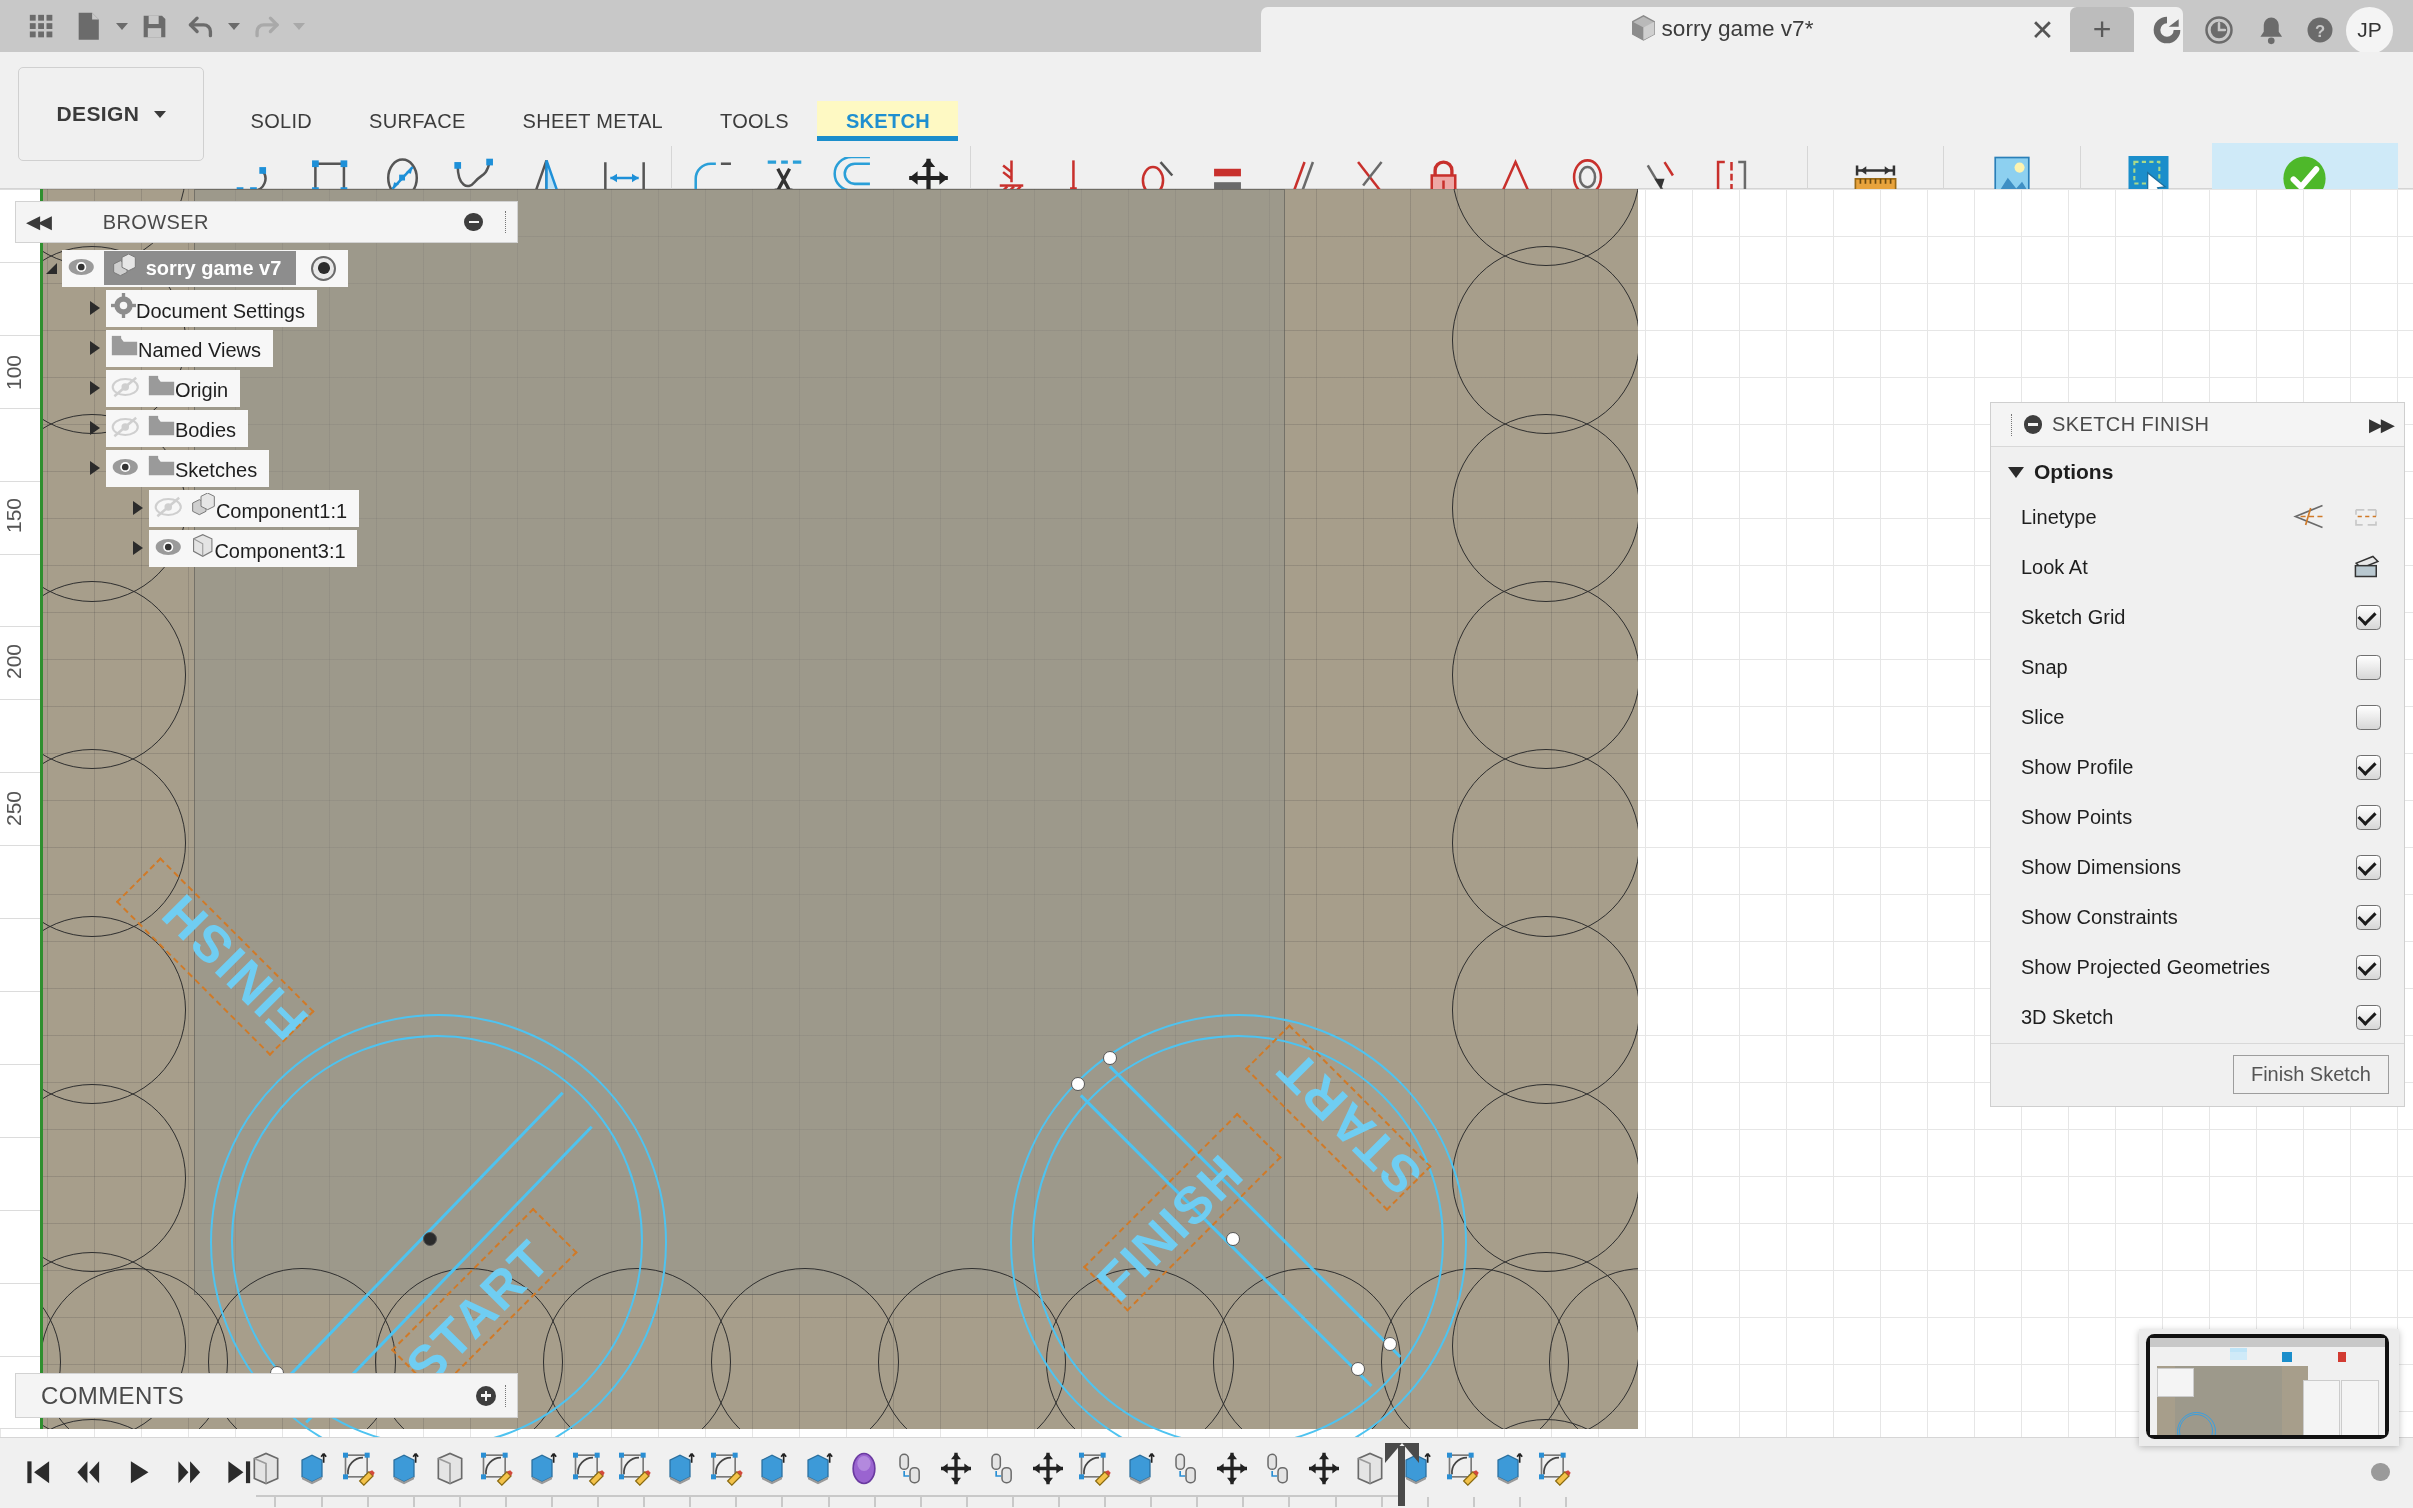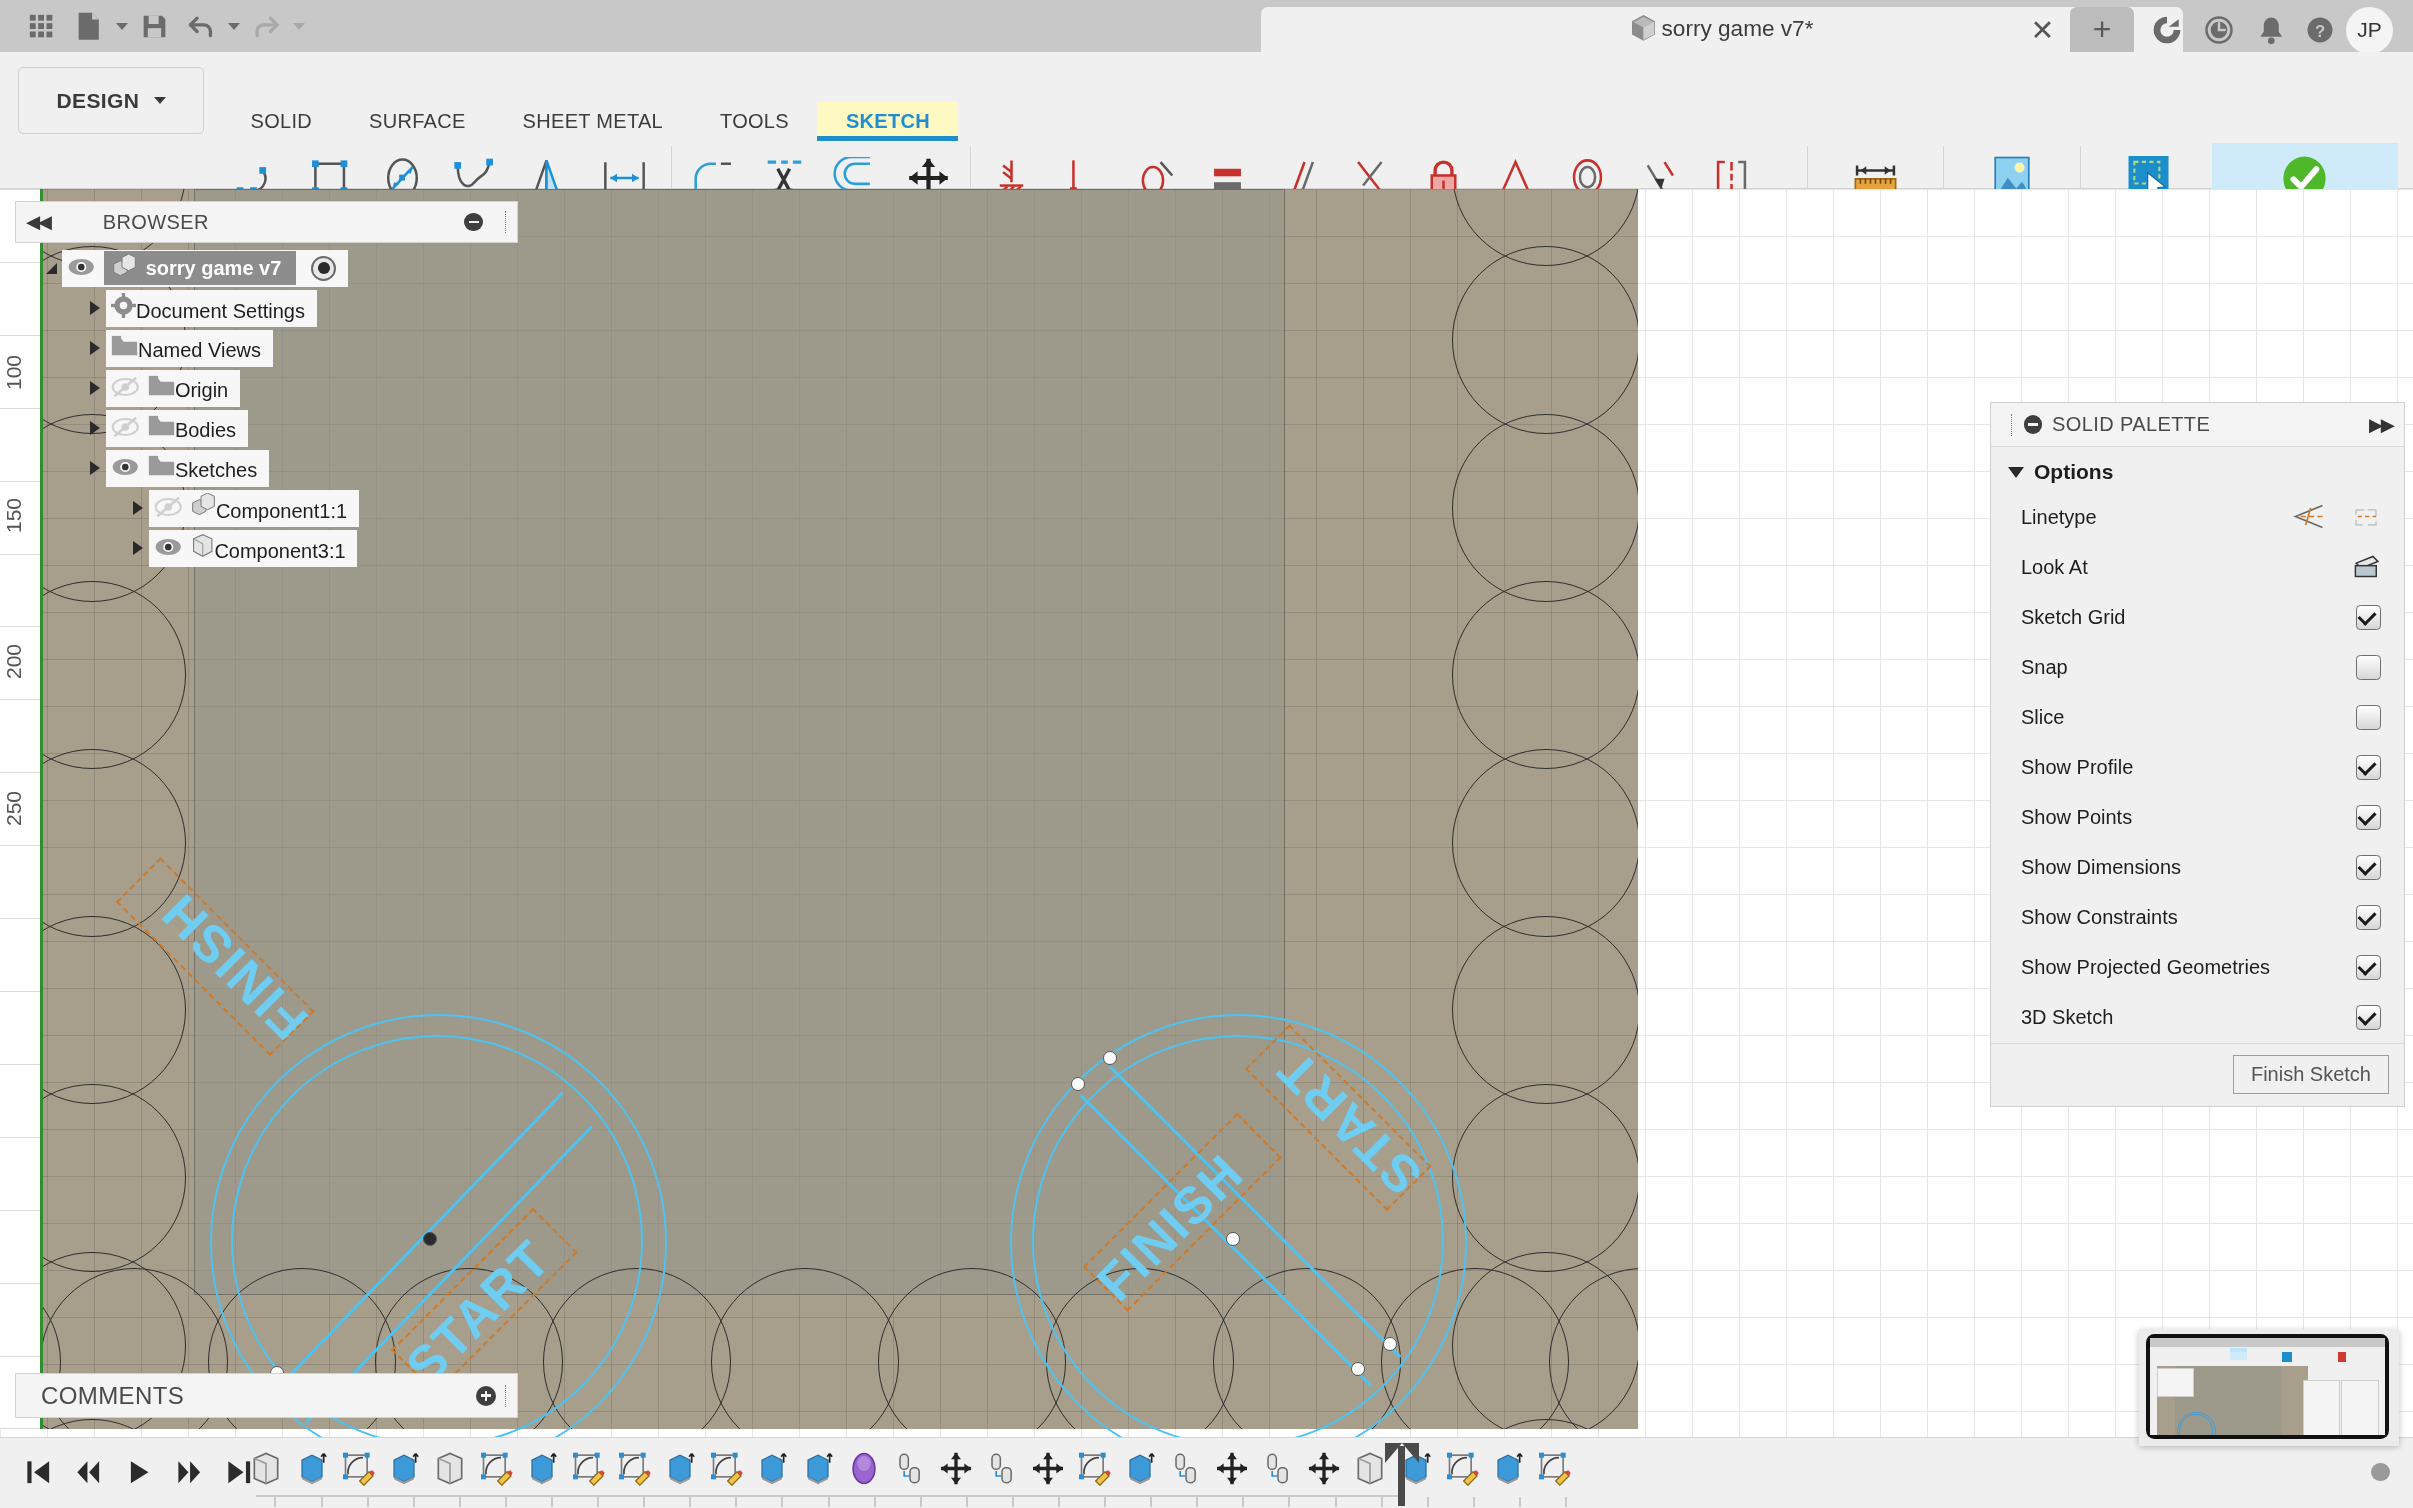--- a/index.html
+++ b/index.html
@@ -56,21 +56,21 @@
     border-radius: 50%; background: #f4f4f4;
     display: flex; align-items: center; justify-content: center;
     font-size: 21px; color: #333; cursor: pointer;
   }
   
   #ribbon {
     position: absolute; top: 52px; left: 0; width: 2413px; height: 137px;
     background: #f0f0f0; border-bottom: 0.8px solid #d4d4d4;
   }
   #design-btn {
-    position: absolute; left: 18.4px; top: 15px; width: 186px; height: 67px;
+    position: absolute; left: 18.4px; top: 15px; width: 186px; height: 94px;
     border: 0.8px solid #d0d0d0; border-radius: 5px; background: #f0f0f0;
     display: flex; align-items: center; justify-content: center; gap: 15px; cursor: pointer;
   }
   #design-btn span.lbl { font-size: 21px; font-weight: bold; color: #3a3a3a; letter-spacing: 0.4px; }
   #tabs { position: absolute; left: 222px; top: 49px; display: flex; }
   .rtab {
     padding: 0 28.5px; height: 40px; display: flex; align-items: center; justify-content: center;
     font-size: 20px; color: #3c3c3c; cursor: pointer; letter-spacing: 0.3px;
   }
   .rtab.active { background: #fef9c3; color: #1f8fd0; font-weight: bold; position: relative; }
@@ -894,21 +894,21 @@
 <div id="comments">
   <span class="title">COMMENTS</span>
   <span class="plus-circle"></span>
   <span class="grip"></span>
 </div>
 
 <div id="palette">
   <div id="palette-head">
     <span class="grip"></span>
     <span class="minus-circle" style="margin-left:0"></span>
-    <span class="title">SOLID PALETTE</span>
+    <span class="title">SKETCH FINISH</span>
     <span class="fwd-arrows">▶▶</span>
   </div>
   <div id="opt-head">
     <span class="tri"></span>
     <span class="t">Options</span>
   </div>
   <div id="opt-rows">
       <div class="opt-row">
         <span class="lab">Linetype</span>
         <span class="opt-ctl">

